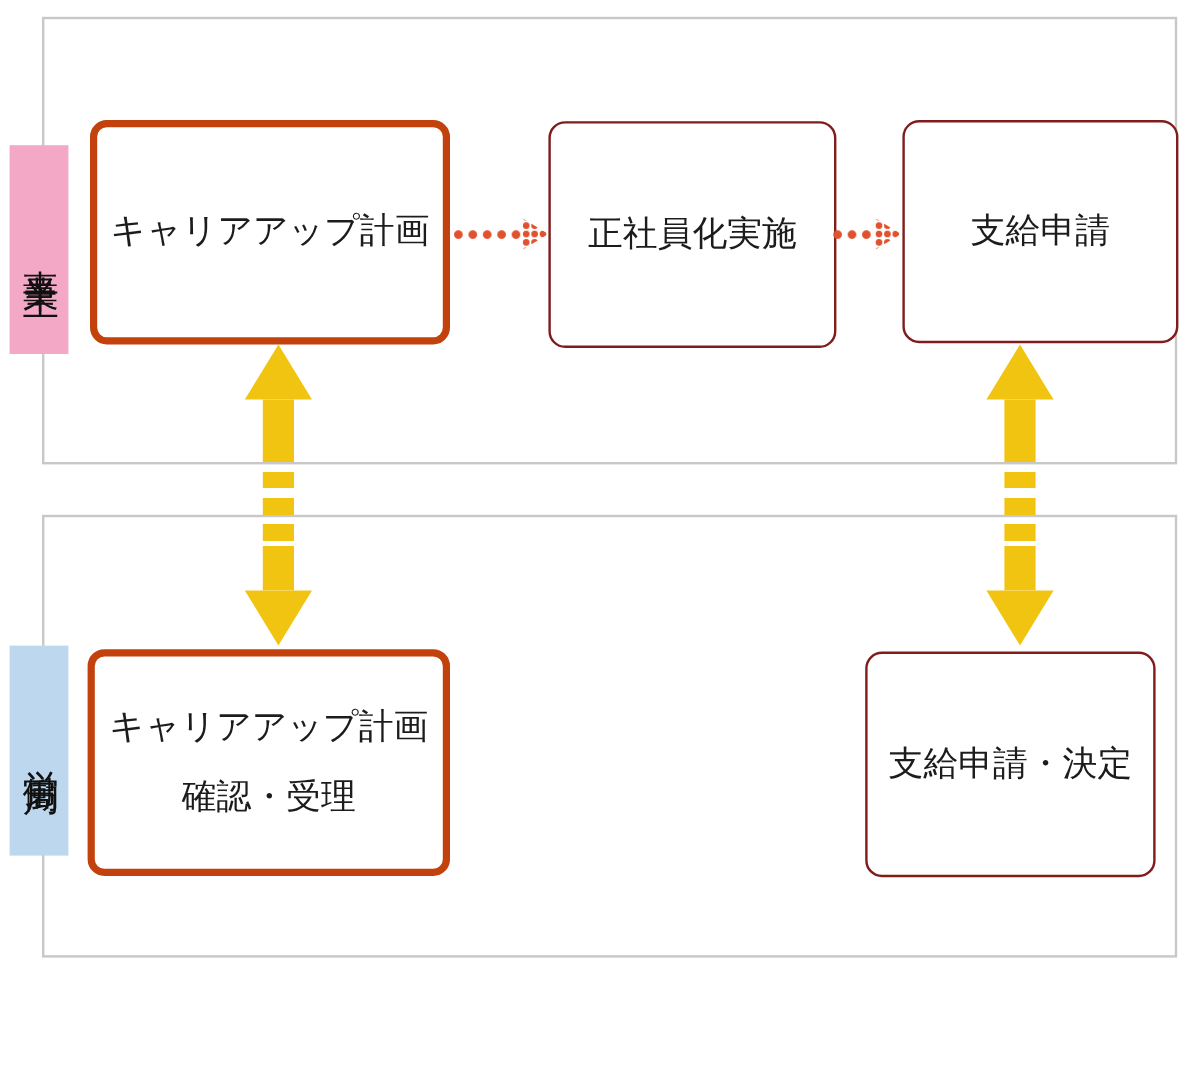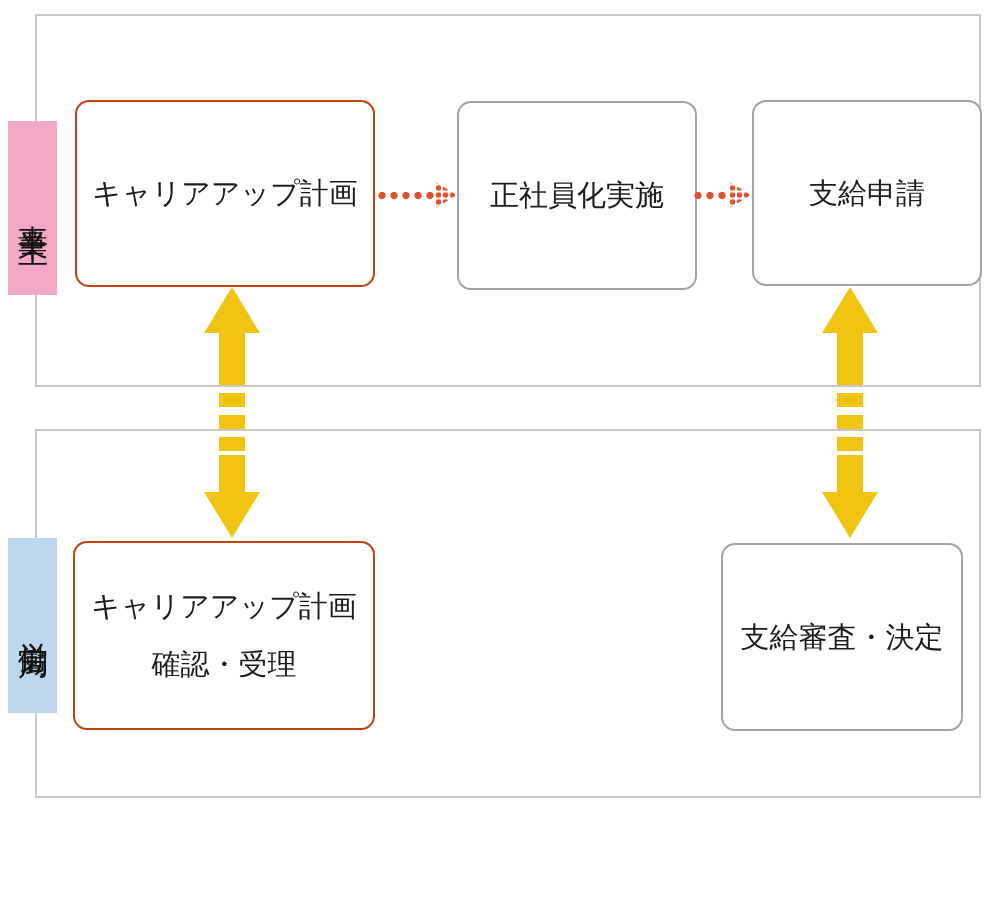--- a/index.html
+++ b/index.html
@@ -18,22 +18,22 @@
     font-size:30px;letter-spacing:5px;color:#111;z-index:5;
   }
   .lane-label.pink{top:121px;height:174px;background:#f3a8c6;}
   .lane-label.blue{top:538px;height:175px;background:#bdd7ee;}
   
   .box{
     position:absolute;background:#fff;border-radius:14px;box-sizing:border-box;
     display:flex;flex-direction:column;align-items:center;justify-content:center;
     text-align:center;font-size:29px;line-height:1.55;z-index:4;
   }
-  .box.orange{border:2px solid #c2410c;gap:13px;}
-  .box.red{border:2px solid #a3a3a3;}
+  .box.orange{border:6px solid #c2410c;gap:13px;}
+  .box.red{border:2px solid #7f1d1d;}
   .box-plan-create{left:75px;top:100px;width:300px;height:187px;}
   .box-regular-employment{left:457px;top:101px;width:240px;height:189px;}
   .box-payment-application{left:752px;top:100px;width:230px;height:186px;}
   .box-plan-confirm{left:73px;top:541px;width:302px;height:189px;}
   .box-payment-review{left:721px;top:543px;width:242px;height:188px;}
   
   .dotted-arrow{position:absolute;display:flex;align-items:center;z-index:6;}
   .dotted-arrow .dots{
     height:9px;
     background-image:radial-gradient(circle 4px,#e2512d 3.2px,rgba(0,0,0,0) 4px);
@@ -84,21 +84,21 @@
   </div>
   <div class="box red box-payment-application">
     <span>支給申請</span>
   </div>
 
   <div class="box orange box-plan-confirm">
     <span>キャリアアップ計画</span>
     <span>確認・受理</span>
   </div>
   <div class="box red box-payment-review">
-    <span>支給審査・決定</span>
+    <span>支給申請・決定</span>
   </div>
 
   <div class="dotted-arrow dotted-arrow-1">
     <div class="dots"></div>
     <div class="head"></div>
   </div>
   <div class="dotted-arrow dotted-arrow-2">
     <div class="dots"></div>
     <div class="head"></div>
   </div>

